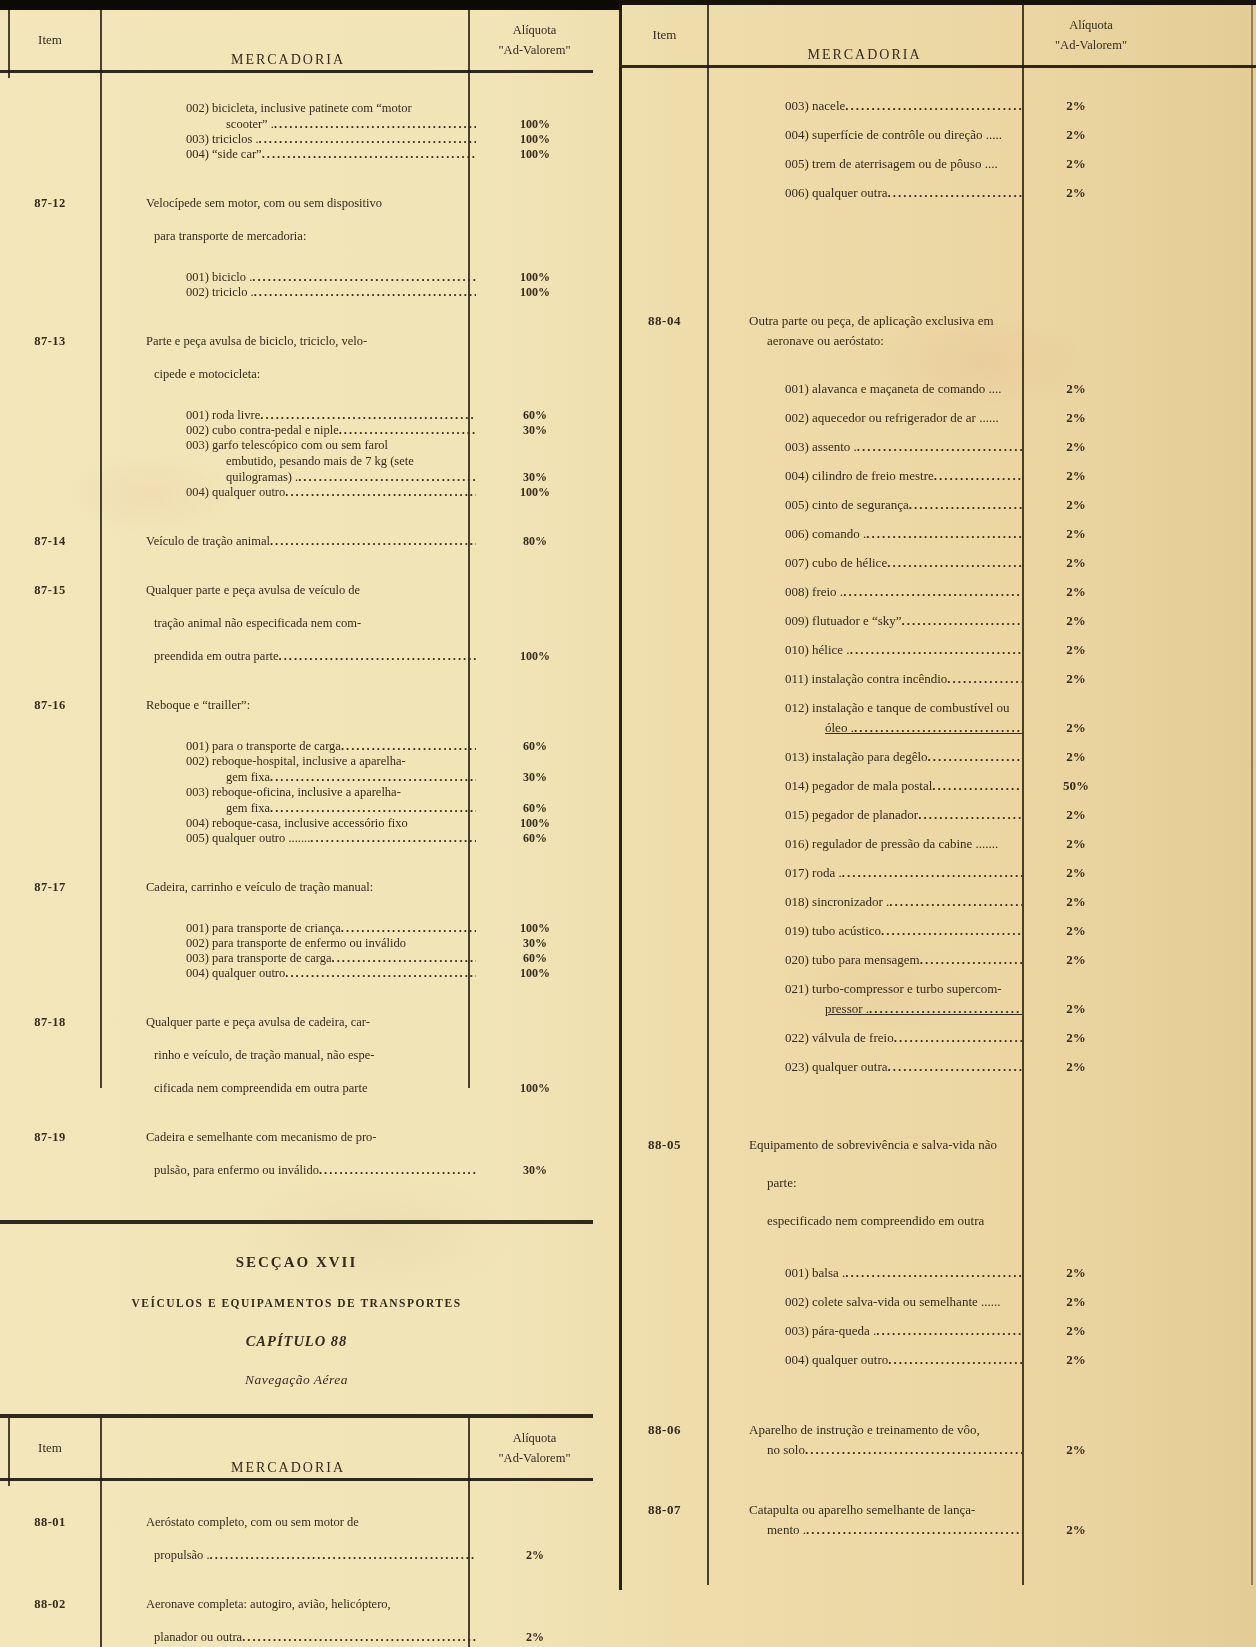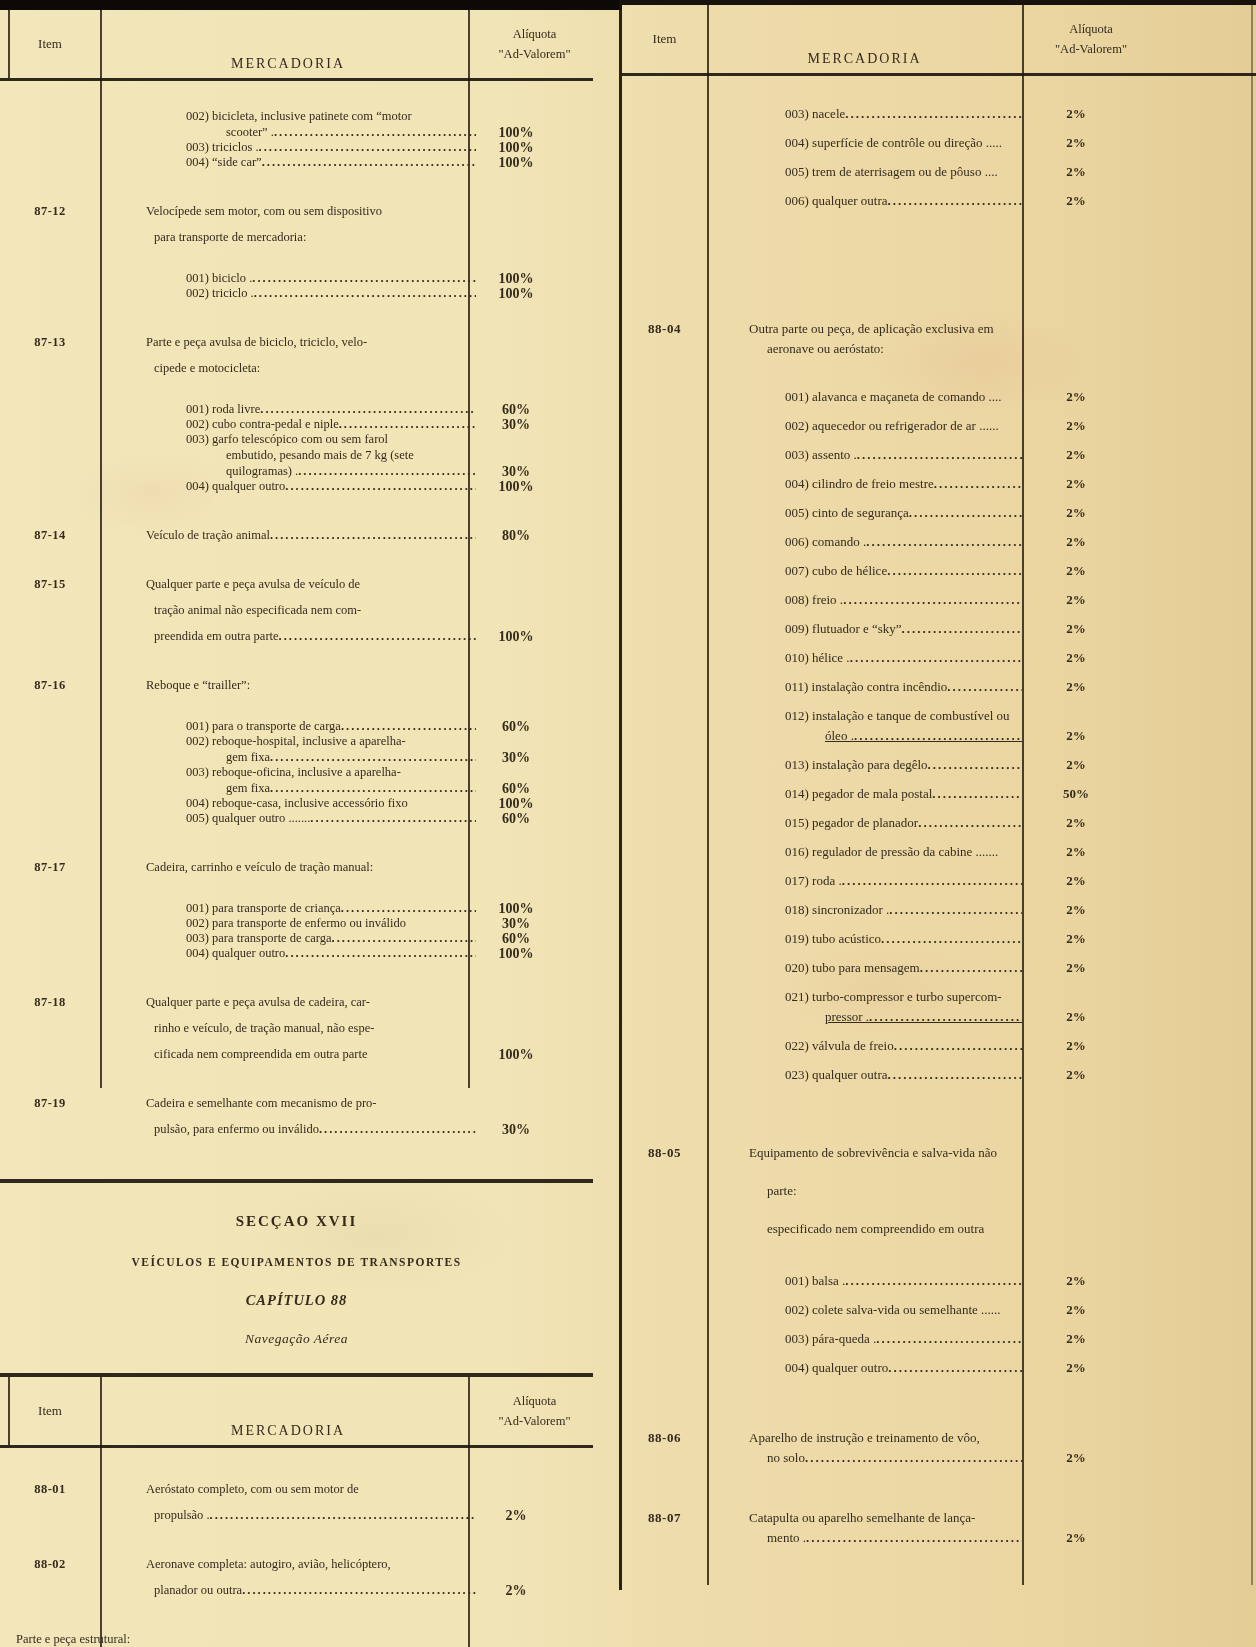--- a/index.html
+++ b/index.html
@@ -28,33 +28,33 @@
   .hline{height:3px;background:#1e180f;opacity:.92;}
   .hline.thick{height:4px;}
   
   .thead{display:flex;align-items:stretch;}
   .th{display:flex;align-items:center;justify-content:center;text-align:center;}
   .th-item{flex:0 0 100px;font-size:13px;}
   .th-merc{flex:1 1 auto;font-size:14px;letter-spacing:2px;margin-top:40px;}
   .th-rate{flex:0 0 117px;flex-direction:column;justify-content:center;font-size:12.5px;line-height:20px;}
   .col-right .th-item{flex-basis:85px;}
   .col-right .th-rate{flex-basis:234px;padding-right:96px;box-sizing:border-box;}
-  .thead{height:68px;}
+  .thead{height:60px;}
   
   .tbody{position:relative;}
   .entry{display:flex;margin-bottom:34px;gap:30px;}
   .item-cell{flex:0 0 100px;text-align:center;font-weight:bold;font-size:12.5px;line-height:15px;letter-spacing:.5px;}
   .body-cell{flex:1 1 auto;min-width:0;}
   .line{position:relative;display:flex;align-items:baseline;padding-right:117px;line-height:15px;font-size:12.5px;}
   .line .txt{white-space:pre;}
   .leader{flex:1 1 auto;min-width:6px;overflow:hidden;white-space:nowrap;}
   .leader::after{content:"..................................................................................";font-weight:bold;letter-spacing:2px;}
-  .rate{position:absolute;right:34px;top:0;width:86px;text-align:center;font-weight:bold;font-size:14px;}
+  .rate{position:absolute;right:15px;top:0;width:86px;text-align:center;font-weight:bold;font-size:12px;}
   .ind0{padding-left:16px;}
-  .ind1{padding-left:24px;margin-top:11px;}
+  .ind1{padding-left:24px;margin-top:18px;}
   .ind2{padding-left:56px;}
   .ind3{padding-left:96px;margin-top:1px;}
   
   .col-right .entry{margin-bottom:0;}
   .col-right .item-cell{flex:0 0 85px;font-size:13px;line-height:18px;}
   .col-right .line{padding-right:234px;line-height:18px;font-size:13px;}
   .col-right .rate{right:126px;width:108px;font-size:13px;}
   .col-right .ind0{padding-left:12px;}
   .col-right .ind1{padding-left:30px;margin-top:2px;}
   .col-right .ind2{padding-left:48px;margin-top:11px;}

